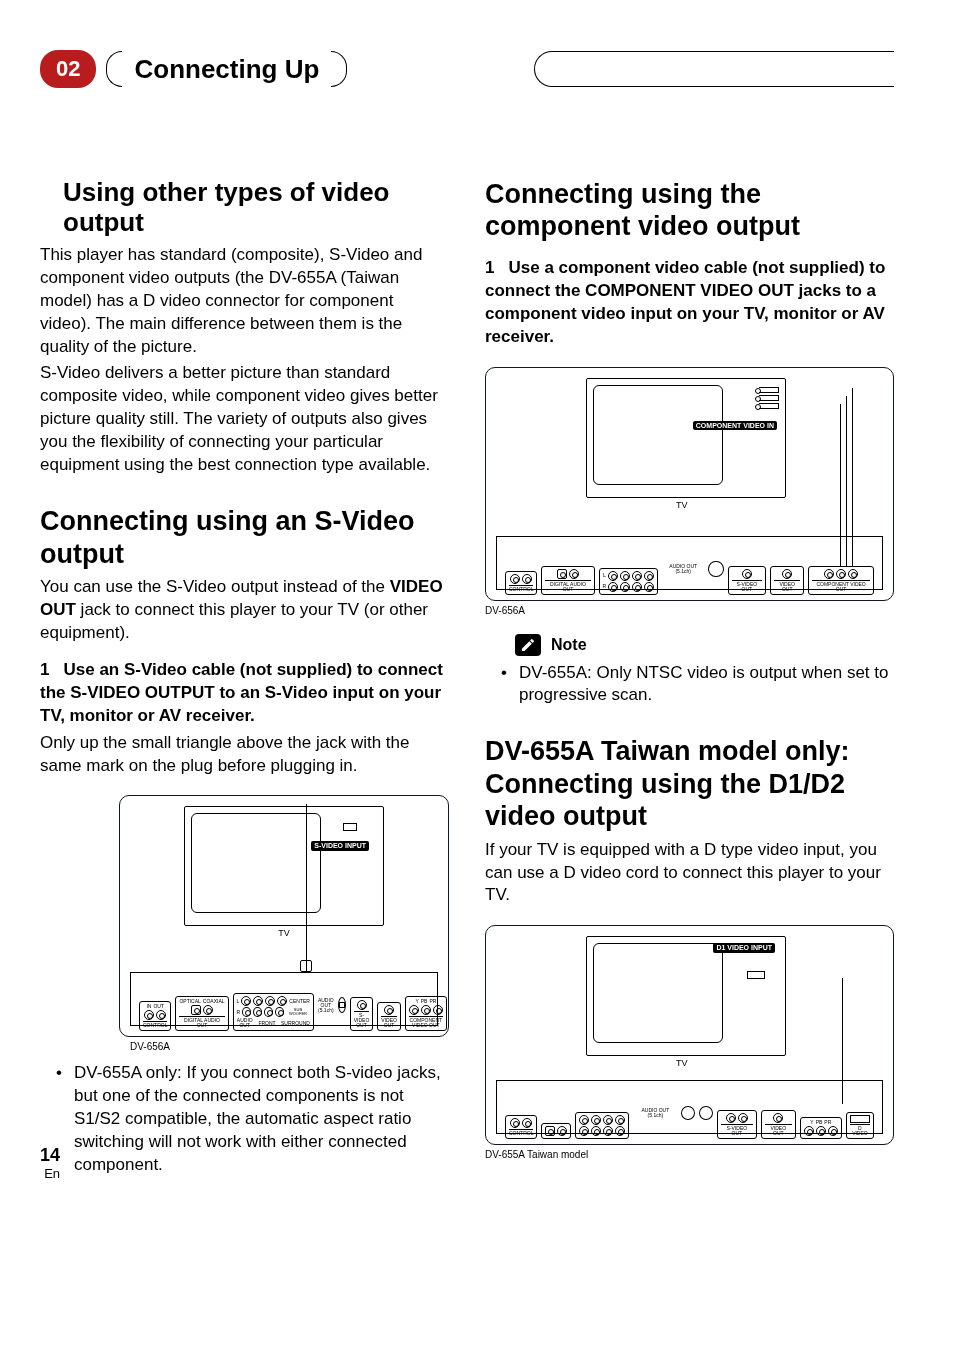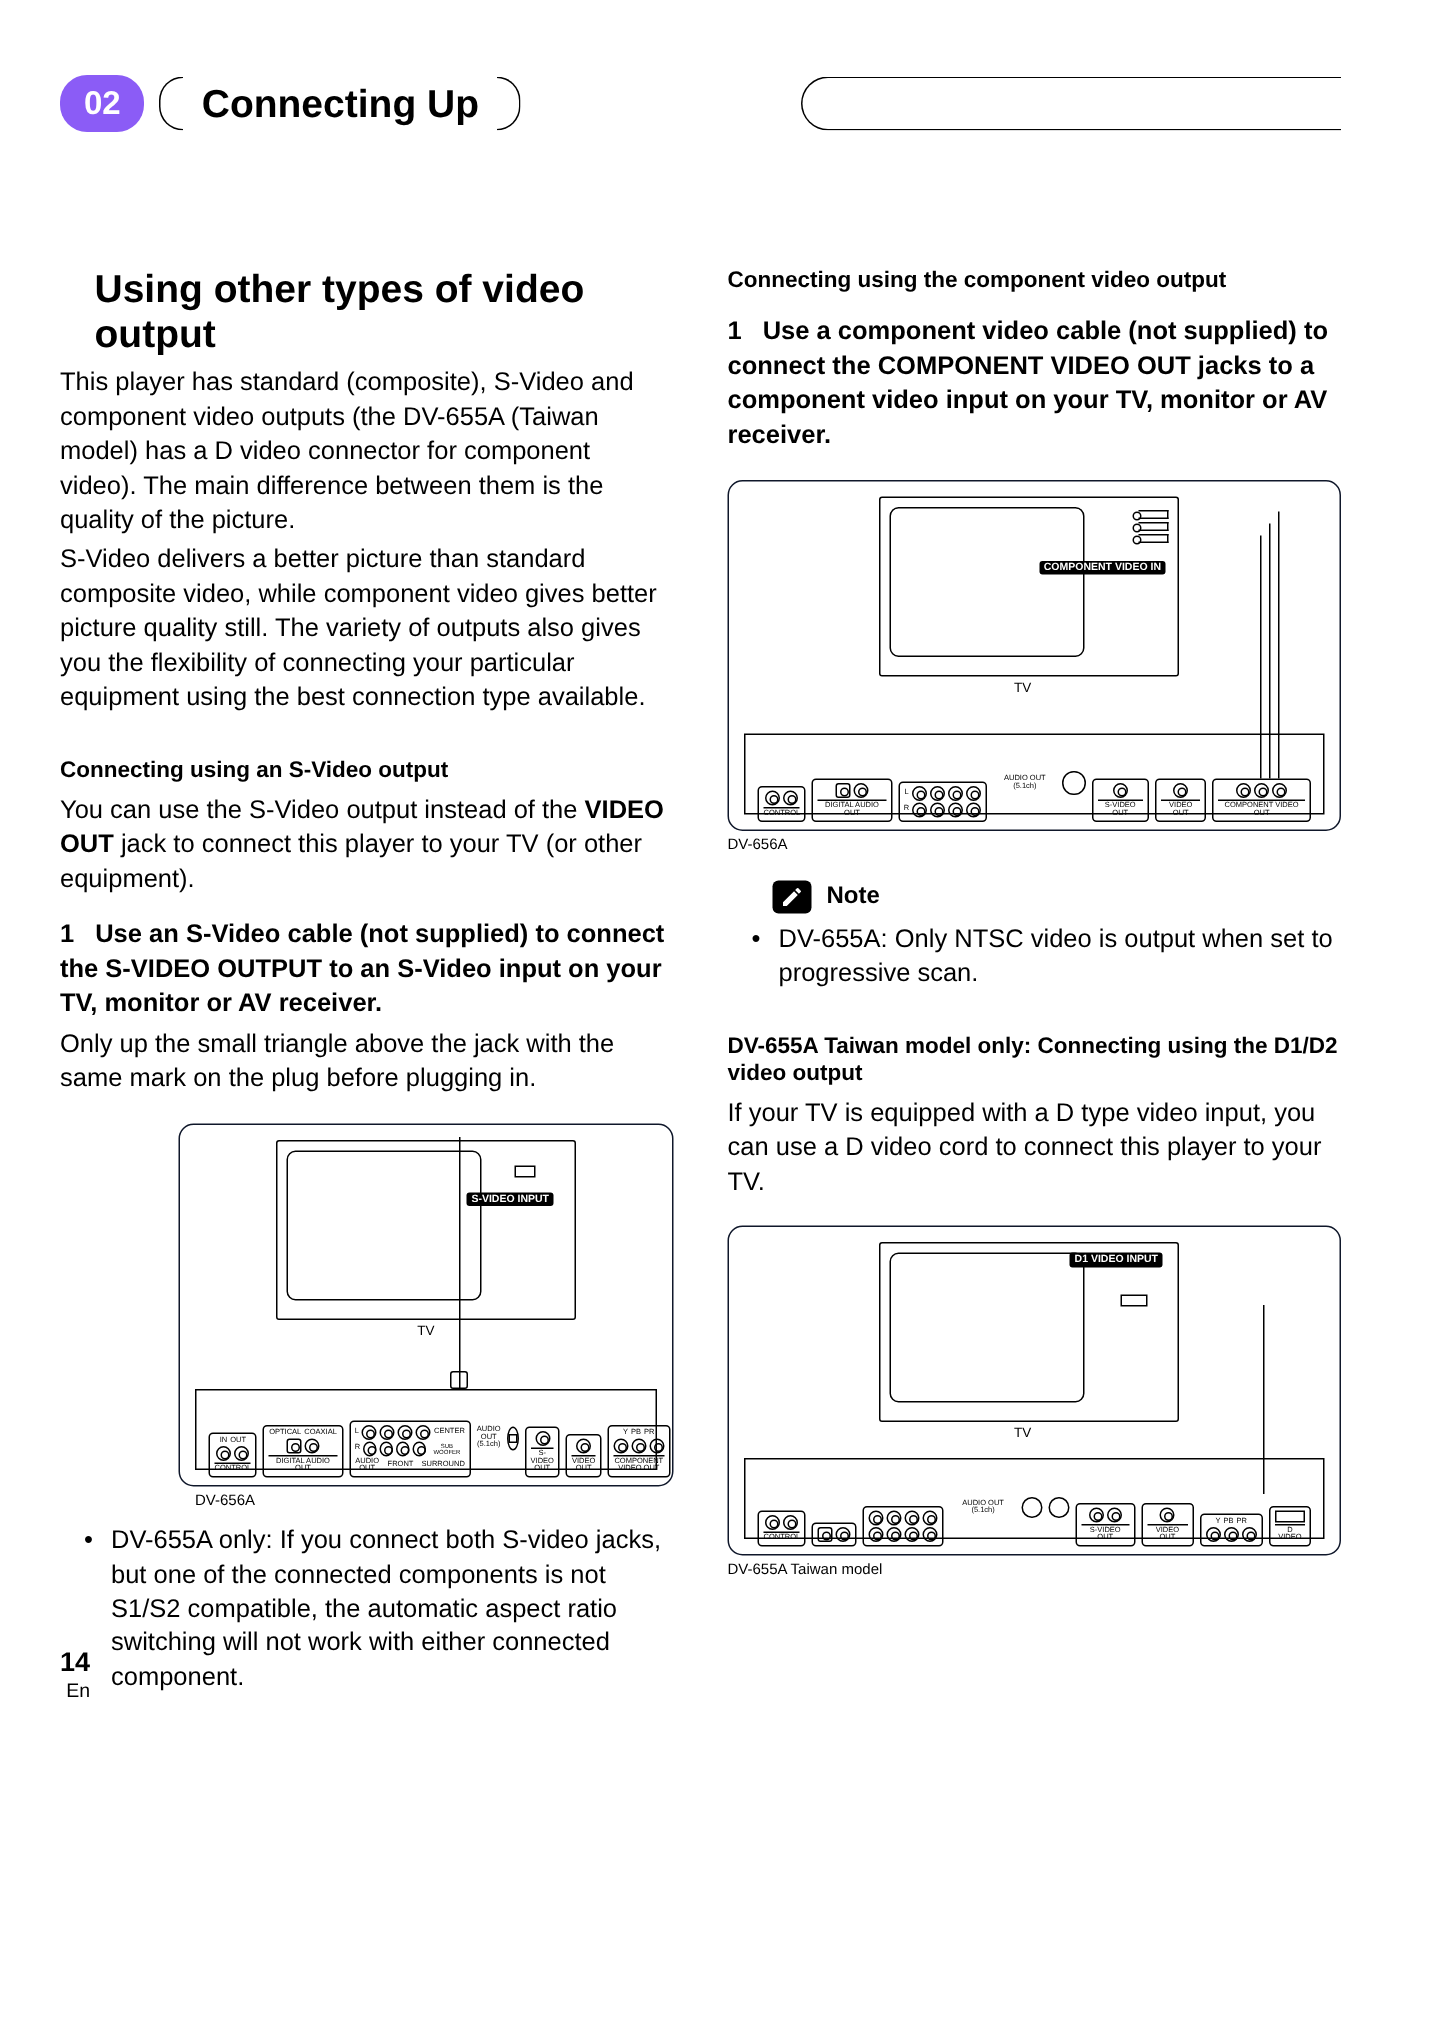--- a/index.html
+++ b/index.html
@@ -1,35 +1,35 @@
 <!DOCTYPE html>
 <html><head>
 <meta charset="utf-8">
 <style>
   * { box-sizing: border-box; margin: 0; padding: 0; }
   html, body { width: 954px; background: #fff; font-family: Arial, Helvetica, sans-serif; color: #000; }
   .page { width: 954px; padding: 50px 60px 30px 40px; position: relative; }
 
   
   .header-row { display: flex; align-items: center; gap: 10px; margin-bottom: 90px; }
-  .chapter-badge { background: #8b5cf6; color: #fff; border-radius: 18px; padding: 6px 16px; font-size: 22px; font-weight: bold; }
+  .chapter-badge { background: #b91c1c; color: #fff; border-radius: 18px; padding: 6px 16px; font-size: 22px; font-weight: bold; }
   .chapter-cap { display:inline-flex; align-items:center; position:relative; }
   .cap-open, .cap-close { width:16px; height:36px; border:1px solid #000; }
   .cap-open { border-right:none; border-radius:18px 0 0 18px; }
   .cap-close { border-left:none; border-radius:0 18px 18px 0; }
   .chapter-title { font-size: 26px; font-weight: 800; padding: 0 12px; }
   .spacer-cap { flex:1; display:flex; justify-content:flex-end; }
   .right-cap { width:360px; height:36px; border:1px solid #000; border-radius:18px 0 0 18px; border-right:none; }
 
   
   .cols { display: flex; gap: 36px; }
   .col { flex: 1; min-width: 0; }
 
   h1.sec { font-size: 26px; font-weight: 800; line-height: 1.15; margin-bottom: 6px; margin-left: 23px; }
-  h2.sub { font-size: 15px; font-weight: 800; line-height: 1.2; margin-bottom: 6px; margin-top: 28px; }
+  h2.sub { font-size: 27px; font-weight: 800; line-height: 1.2; margin-bottom: 6px; margin-top: 28px; }
   p.body { font-size: 17px; line-height: 1.35; font-weight: 300; margin-bottom: 4px; }
   p.step { font-size: 17px; line-height: 1.35; font-weight: 700; margin-top: 14px; margin-bottom: 4px; }
   .step-num { display:inline-block; margin-right:14px; }
   .bold-inline { font-weight: 700; }
 
   ul.bullets { list-style: none; padding-left: 34px; margin-top: 10px; }
   ul.bullets li { position: relative; font-size: 17px; line-height: 1.35; font-weight: 300; }
   ul.bullets li::before { content: "•"; position: absolute; left: -18px; top: 0; }
 
   

